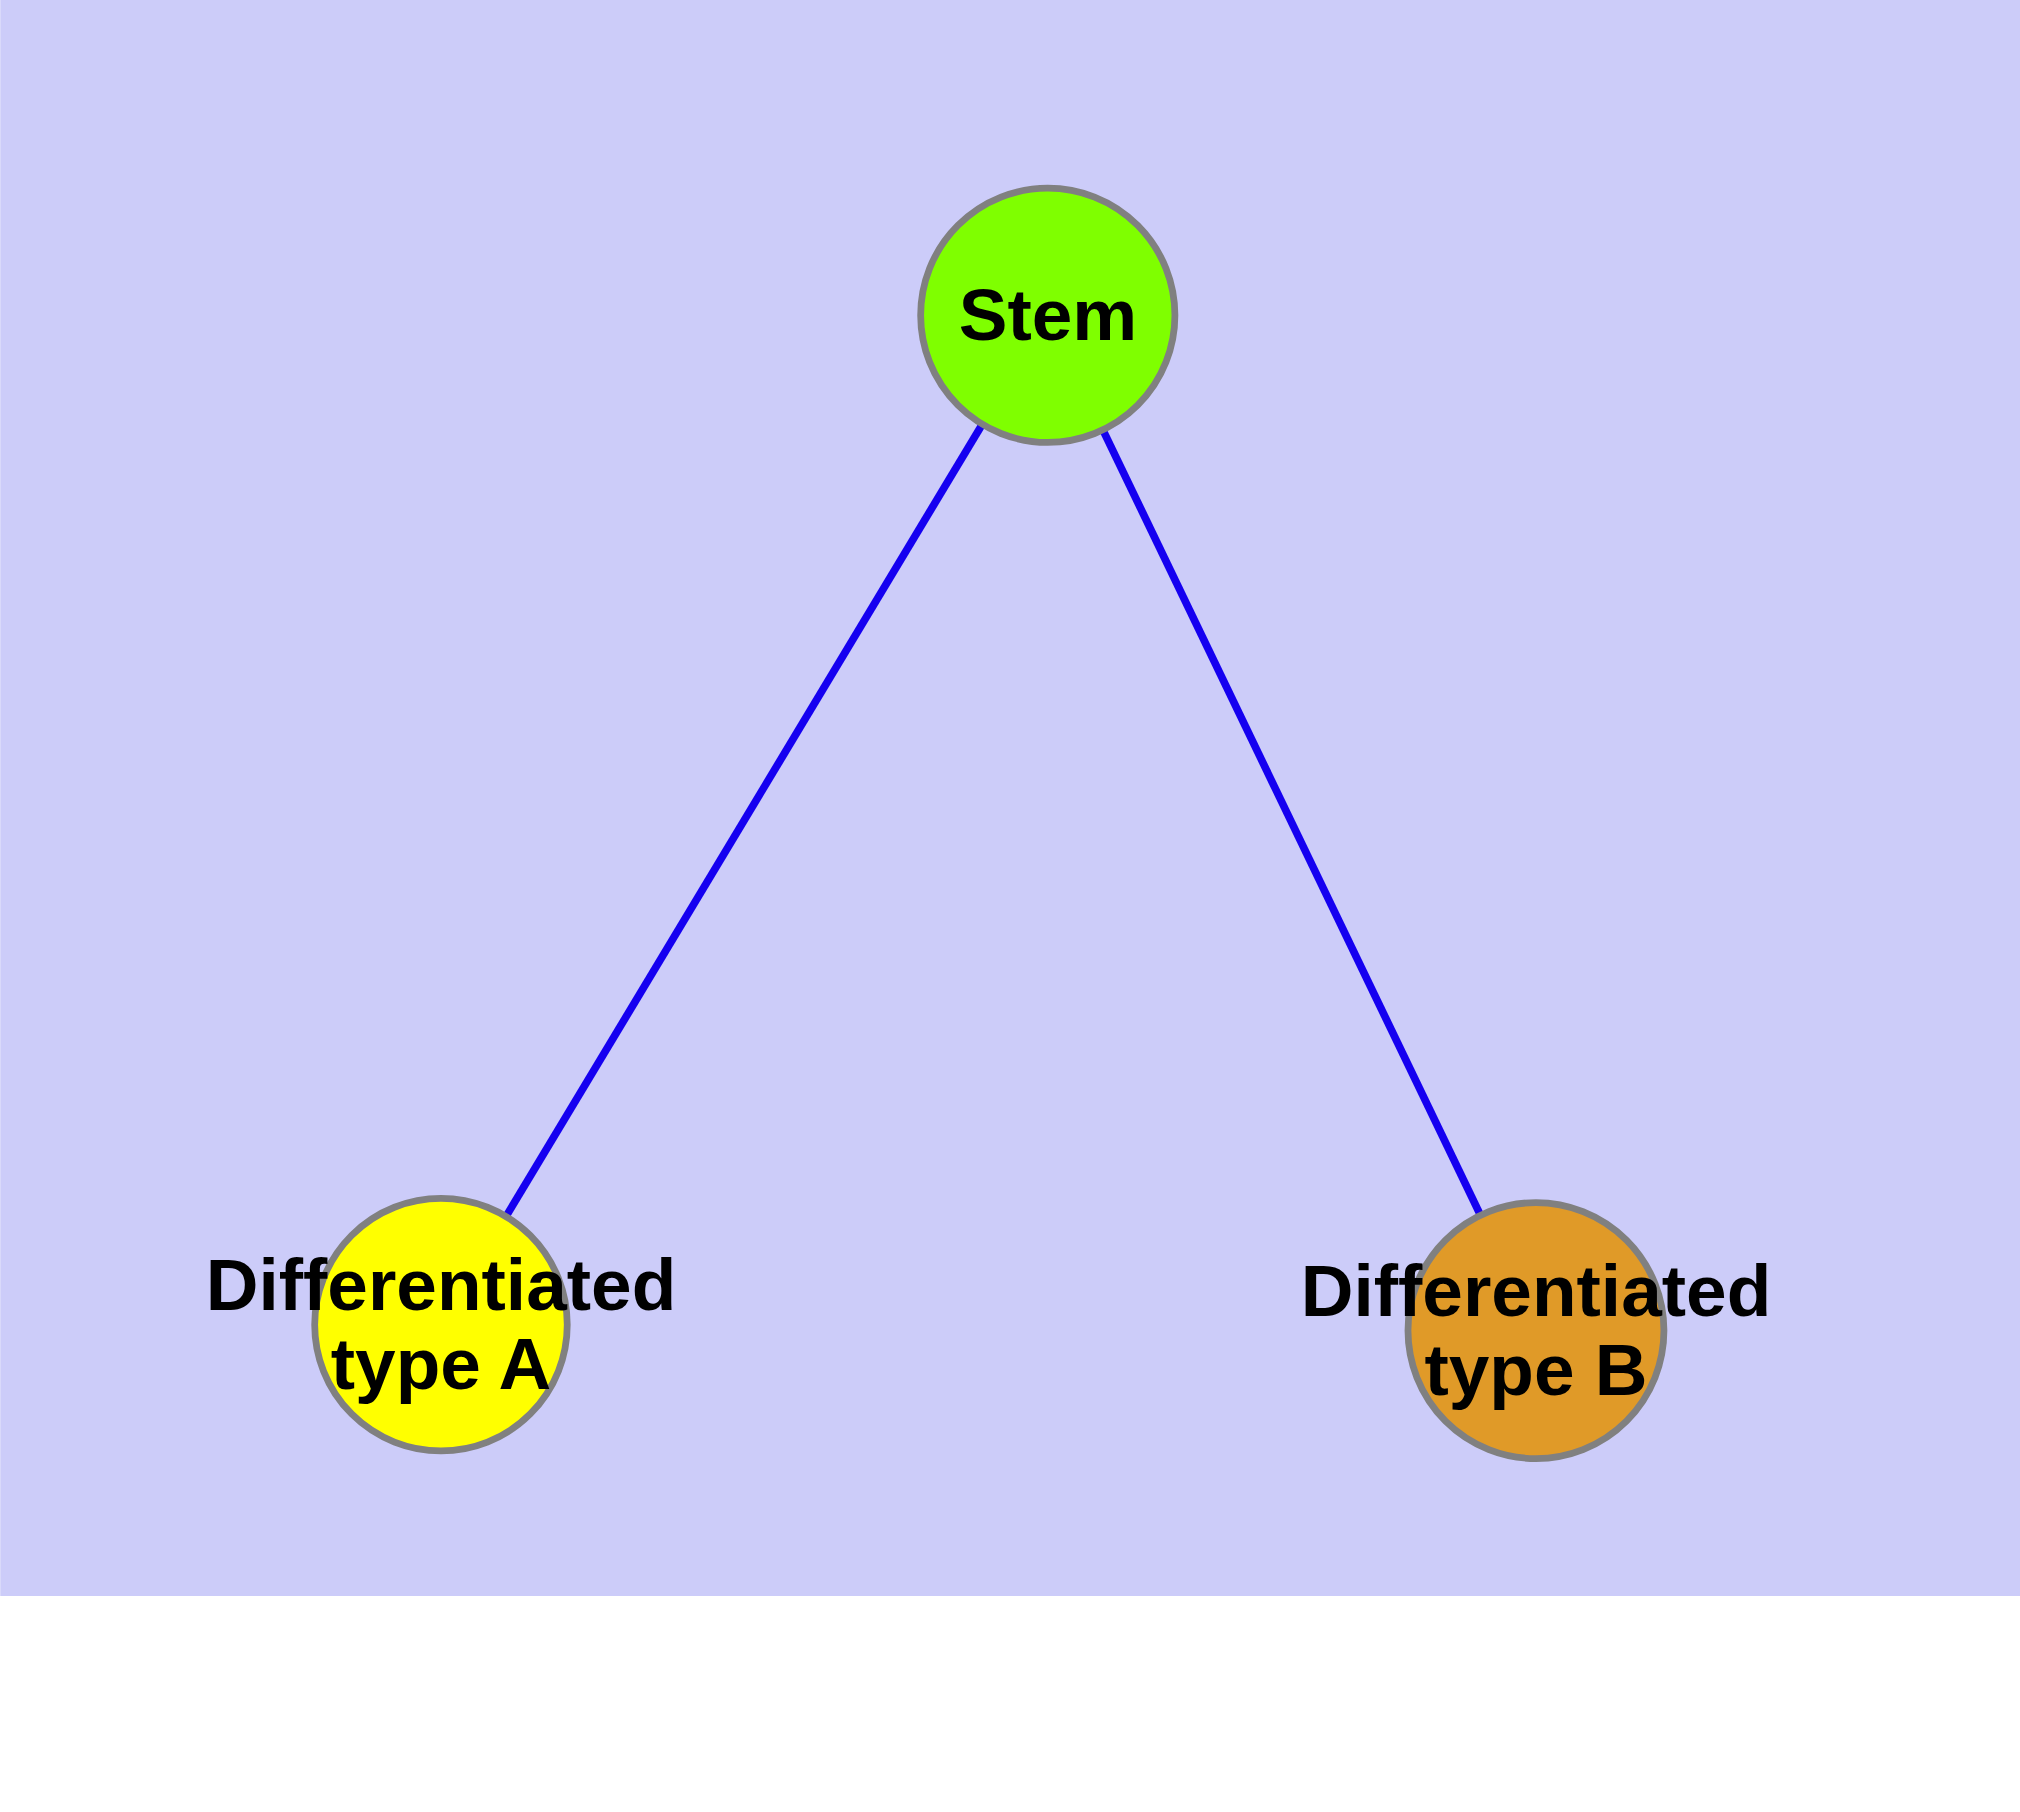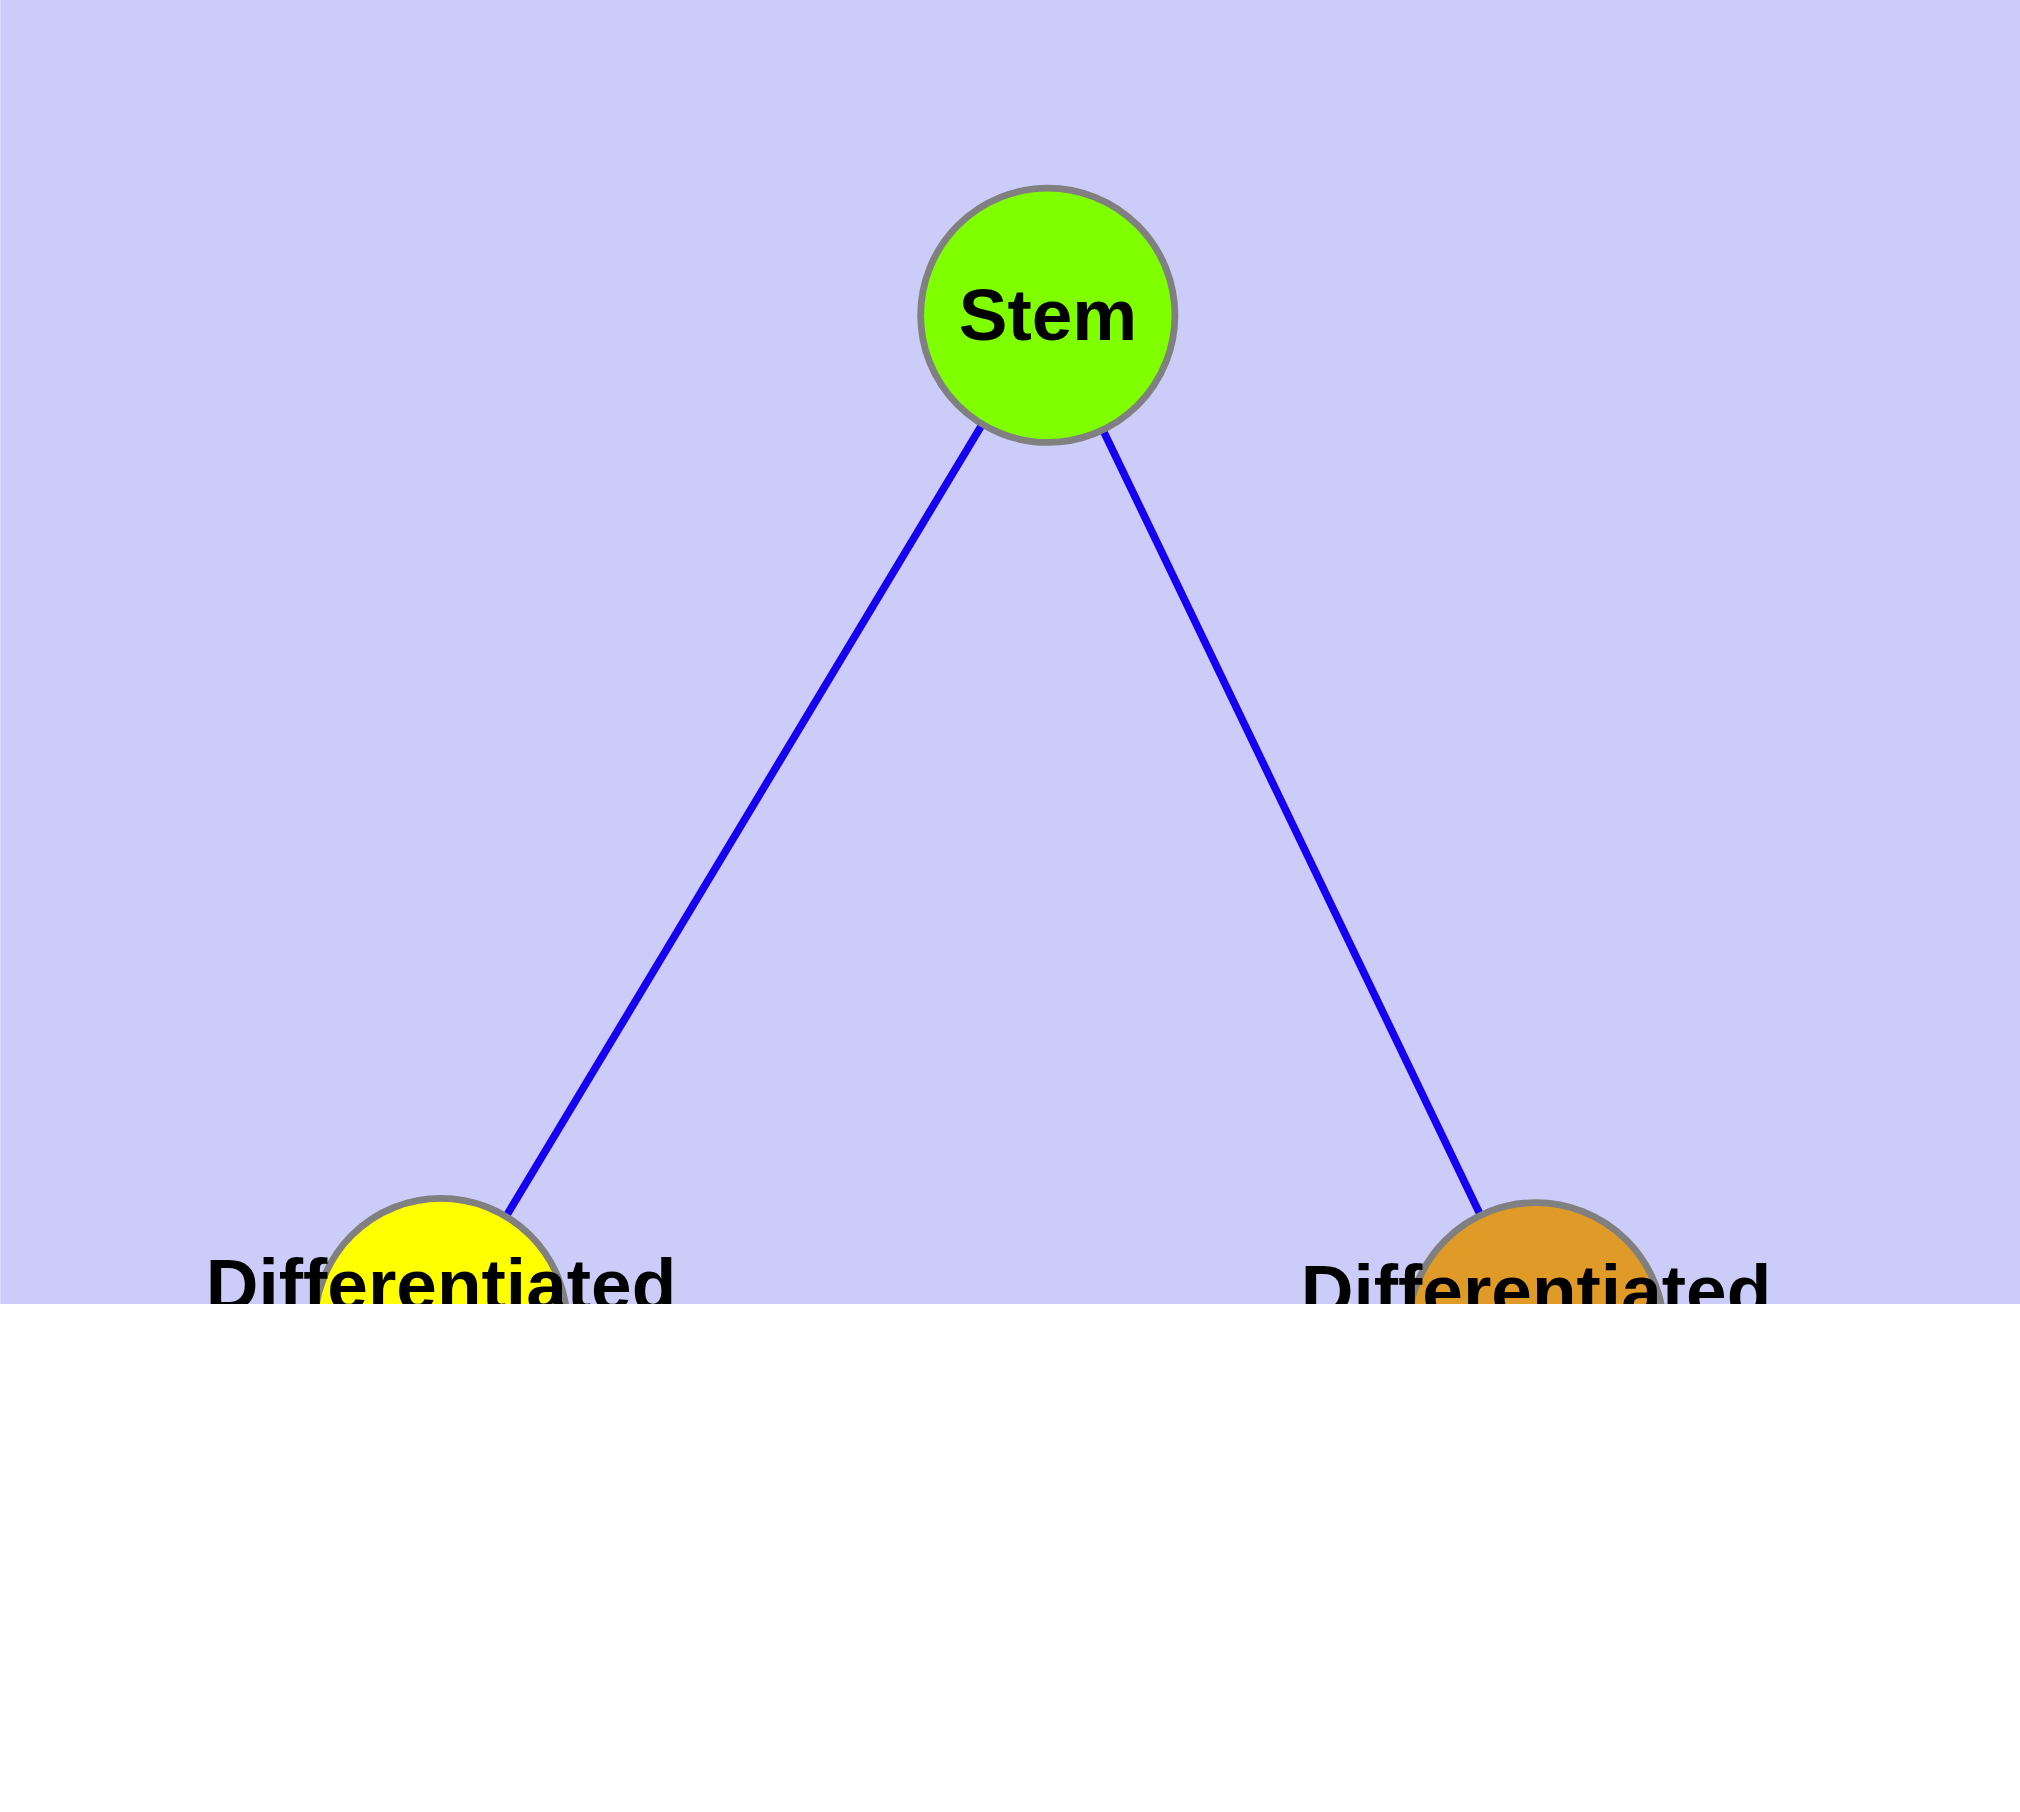--- a/index.html
+++ b/index.html
@@ -33,21 +33,21 @@
     pointer-events: none;
     transform: translate(-50%, -50%);
   }
   .label-stem   { font-size: 73px; }
   .label-typea  { font-size: 73px; }
   .label-typeb  { font-size: 73px; }
 </style>
 </head>
 <body>
 
-<div id="canvas" style="width: 2021px; height: 1304px;">
+<div id="canvas" style="width: 2021px; height: 1596px;">
 
   <svg id="graph-svg" viewBox="0 0 2384 2138" xmlns="http://www.w3.org/2000/svg" style="width: 2021px; height: 1812px;">
 
     <rect id="bg-rect" x="0" y="0" width="2384" height="2138" fill="#ccccf9"></rect>
 
     <g id="edges-group">
       <line id="edge-stem-to-a" x1="1236" y1="372" x2="520" y2="1563" stroke="#1500f0" stroke-width="9" stroke-linecap="butt"></line>
       <line id="edge-stem-to-b" x1="1236" y1="372" x2="1812" y2="1570" stroke="#1500f0" stroke-width="9" stroke-linecap="butt"></line>
     </g>
 

